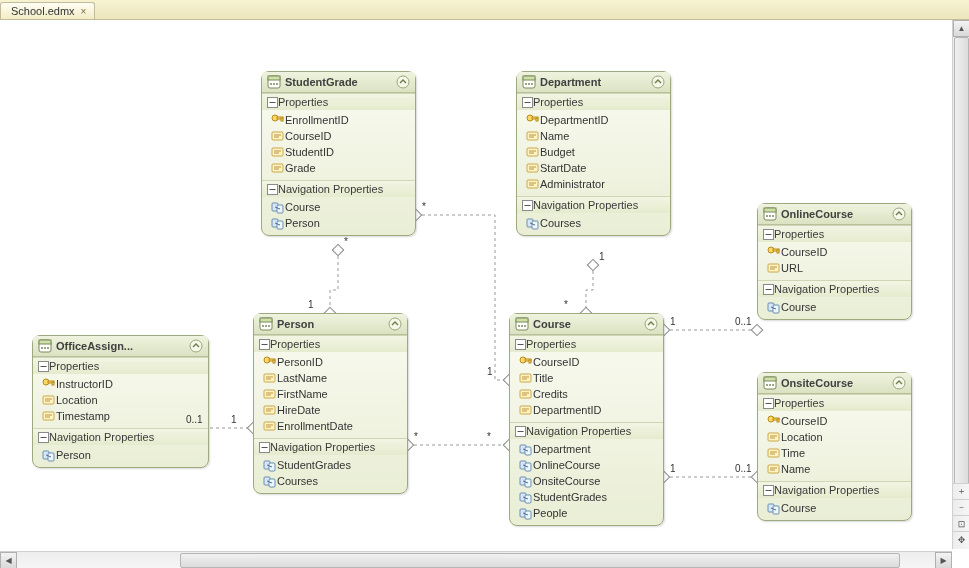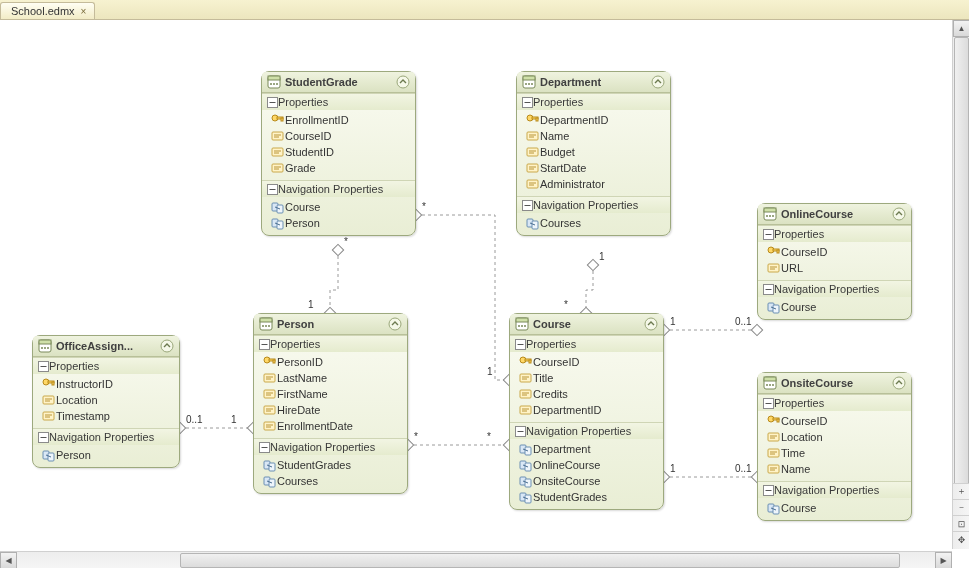--- a/index.html
+++ b/index.html
@@ -87,21 +87,21 @@
         </g>
         <path d="M 664 457 L 710 457 L 710 457 L 757 457" fill="none" stroke="#9a9a9a" stroke-width="1" stroke-dasharray="3,3"></path>
         <g transform="translate(664,457)">
           <use href="#ic-diamond"></use>
         </g>
         <g transform="translate(757,457)">
           <use href="#ic-diamond"></use>
         </g>
       </svg>
     <div id="entityLayer">
-        <div class="entity" style="left: 32px; top: 315px; width: 148px;">
+        <div class="entity" style="left: 32px; top: 315px; width: 177px;">
           <div class="hdr">
     <svg class="eicon">
               <use href="#ic-entity"></use>
             </svg>
     <span class="etitle">OfficeAssign...</span>
     <svg class="collapse">
               <use href="#ic-collapse"></use>
             </svg>
   </div>
           <div class="sec">
@@ -424,20 +424,26 @@
       <svg class="pic">
                   <use href="#ic-nav"></use>
                 </svg>
       <span>OnsiteCourse</span>
     </li>
               <li>
       <svg class="pic">
                   <use href="#ic-nav"></use>
                 </svg>
       <span>StudentGrades</span>
+    </li>
+              <li>
+      <svg class="pic">
+                  <use href="#ic-nav"></use>
+                </svg>
+      <span>People</span>
     </li>
             </ul>
           </div>
         </div>
         <div class="entity" style="left: 757px; top: 183px; width: 155px;">
           <div class="hdr">
     <svg class="eicon">
               <use href="#ic-entity"></use>
             </svg>
     <span class="etitle">OnlineCourse</span>

